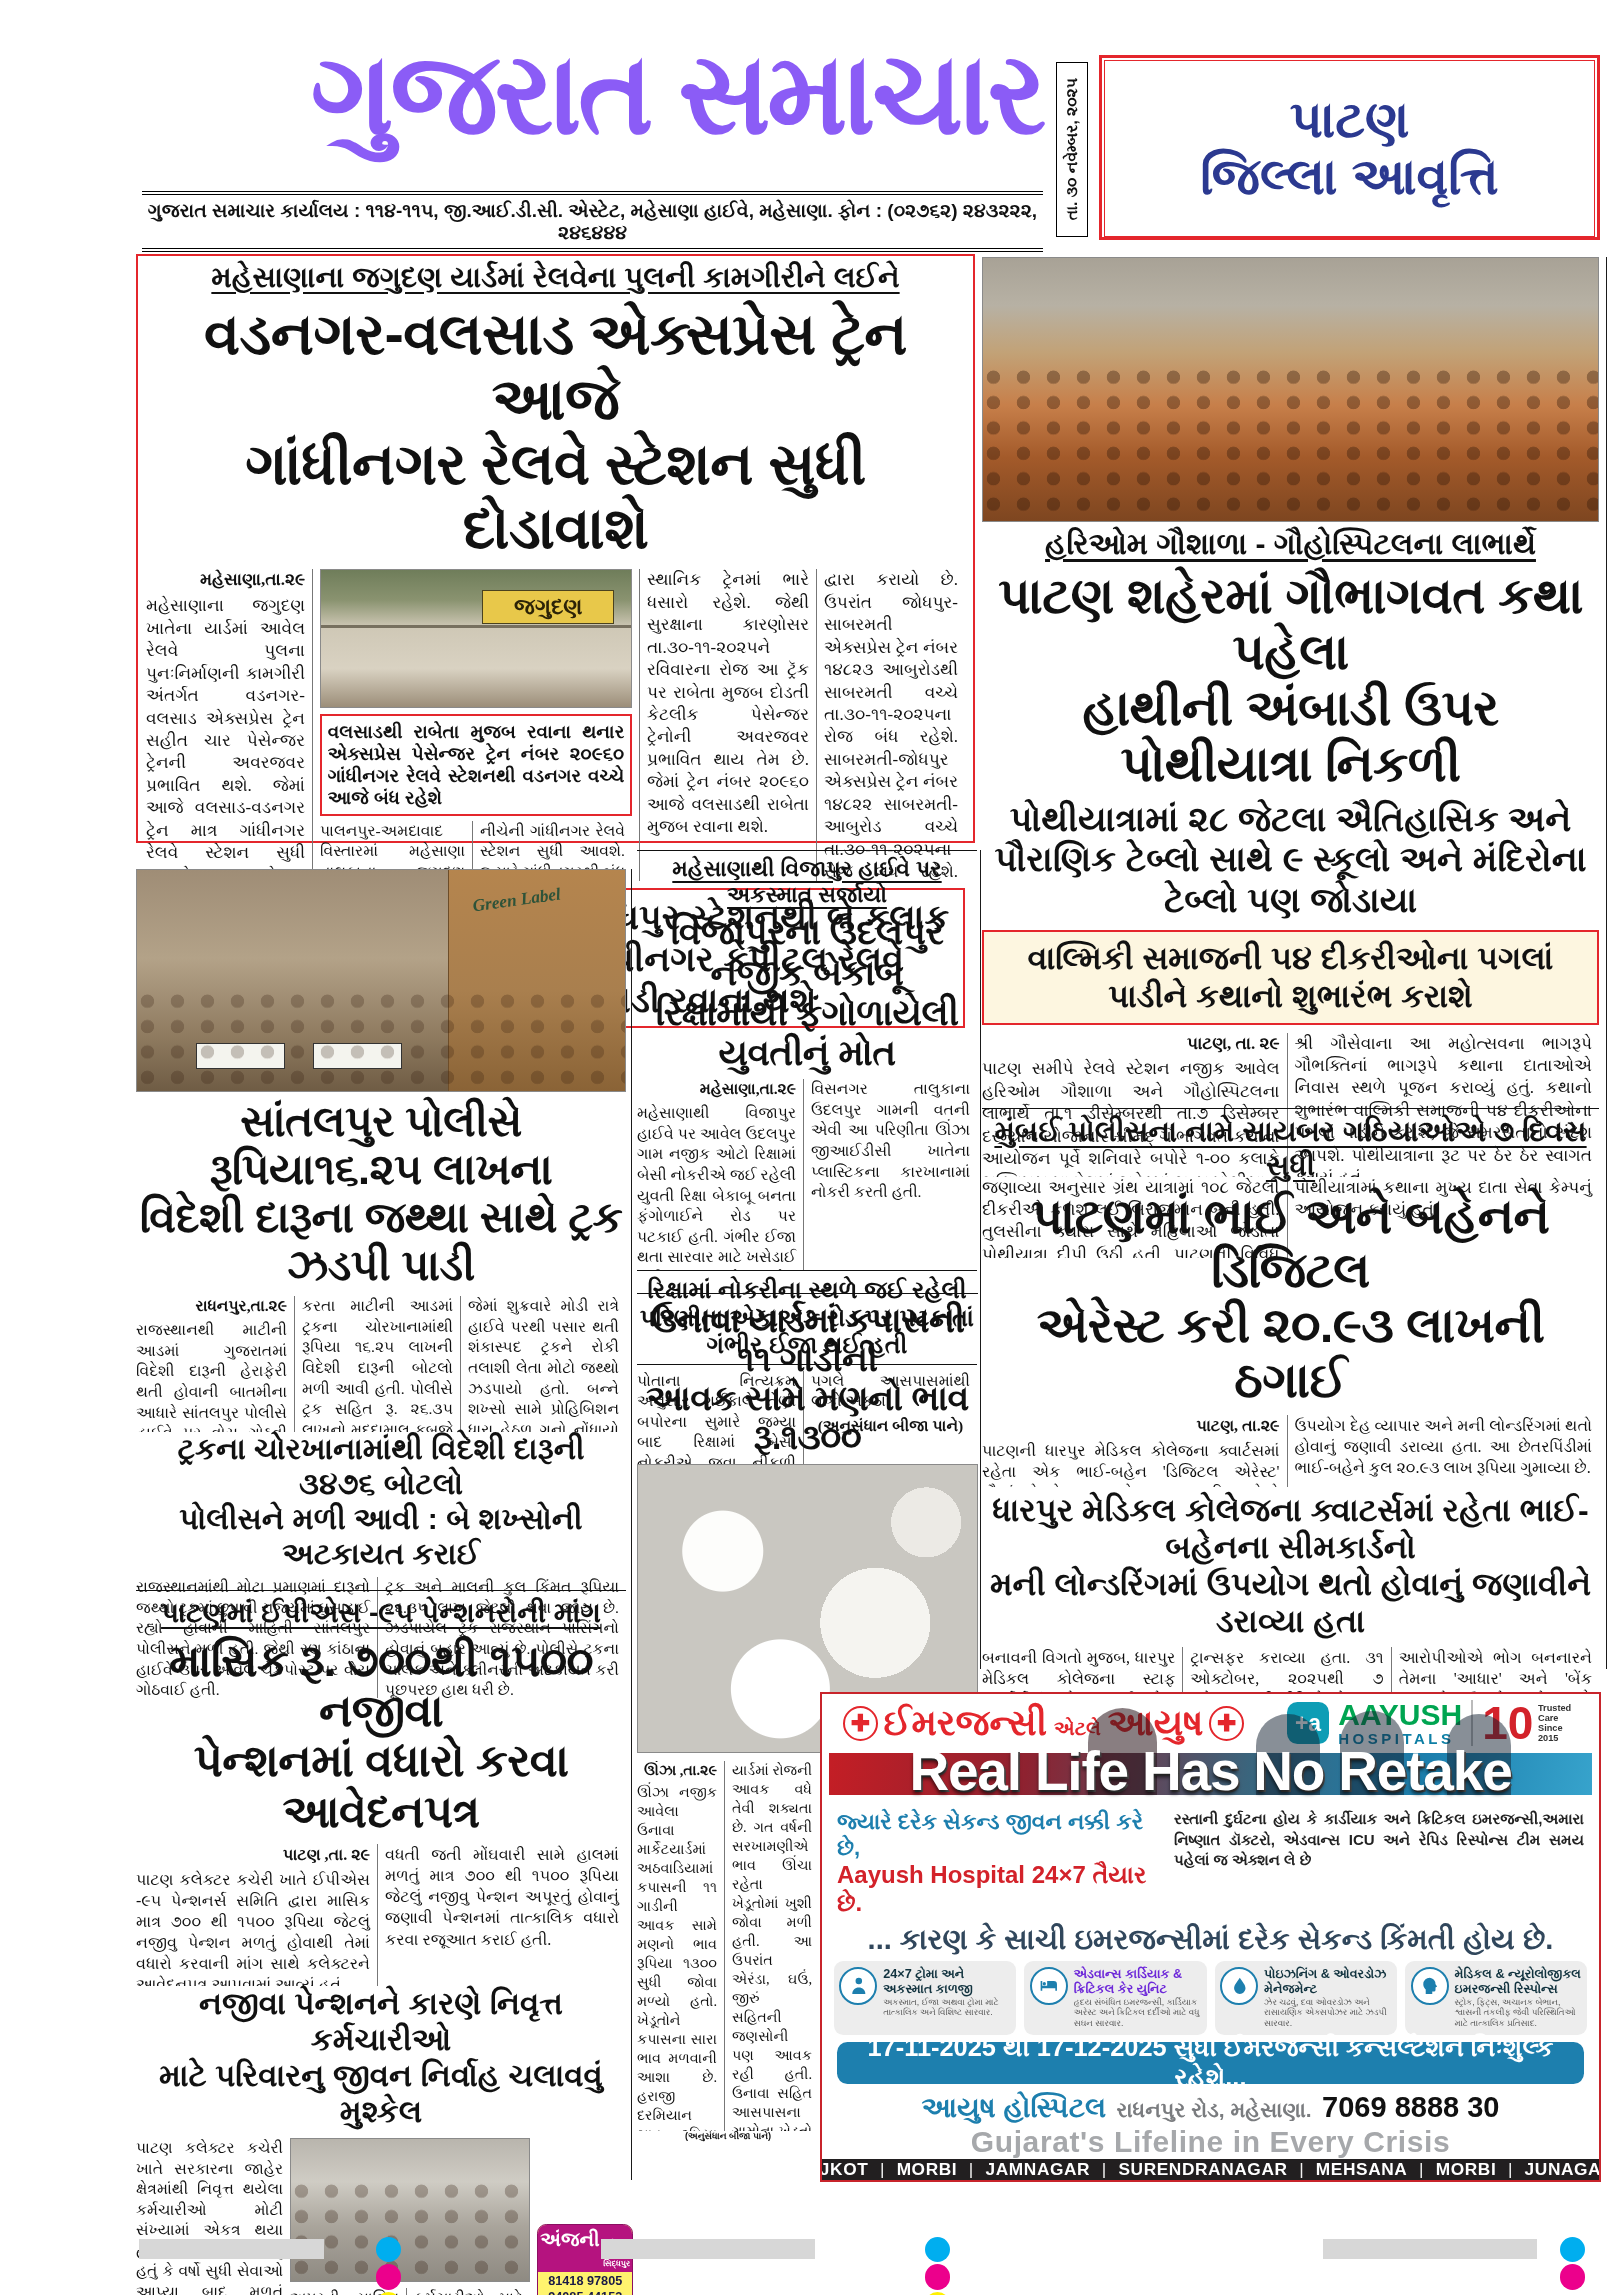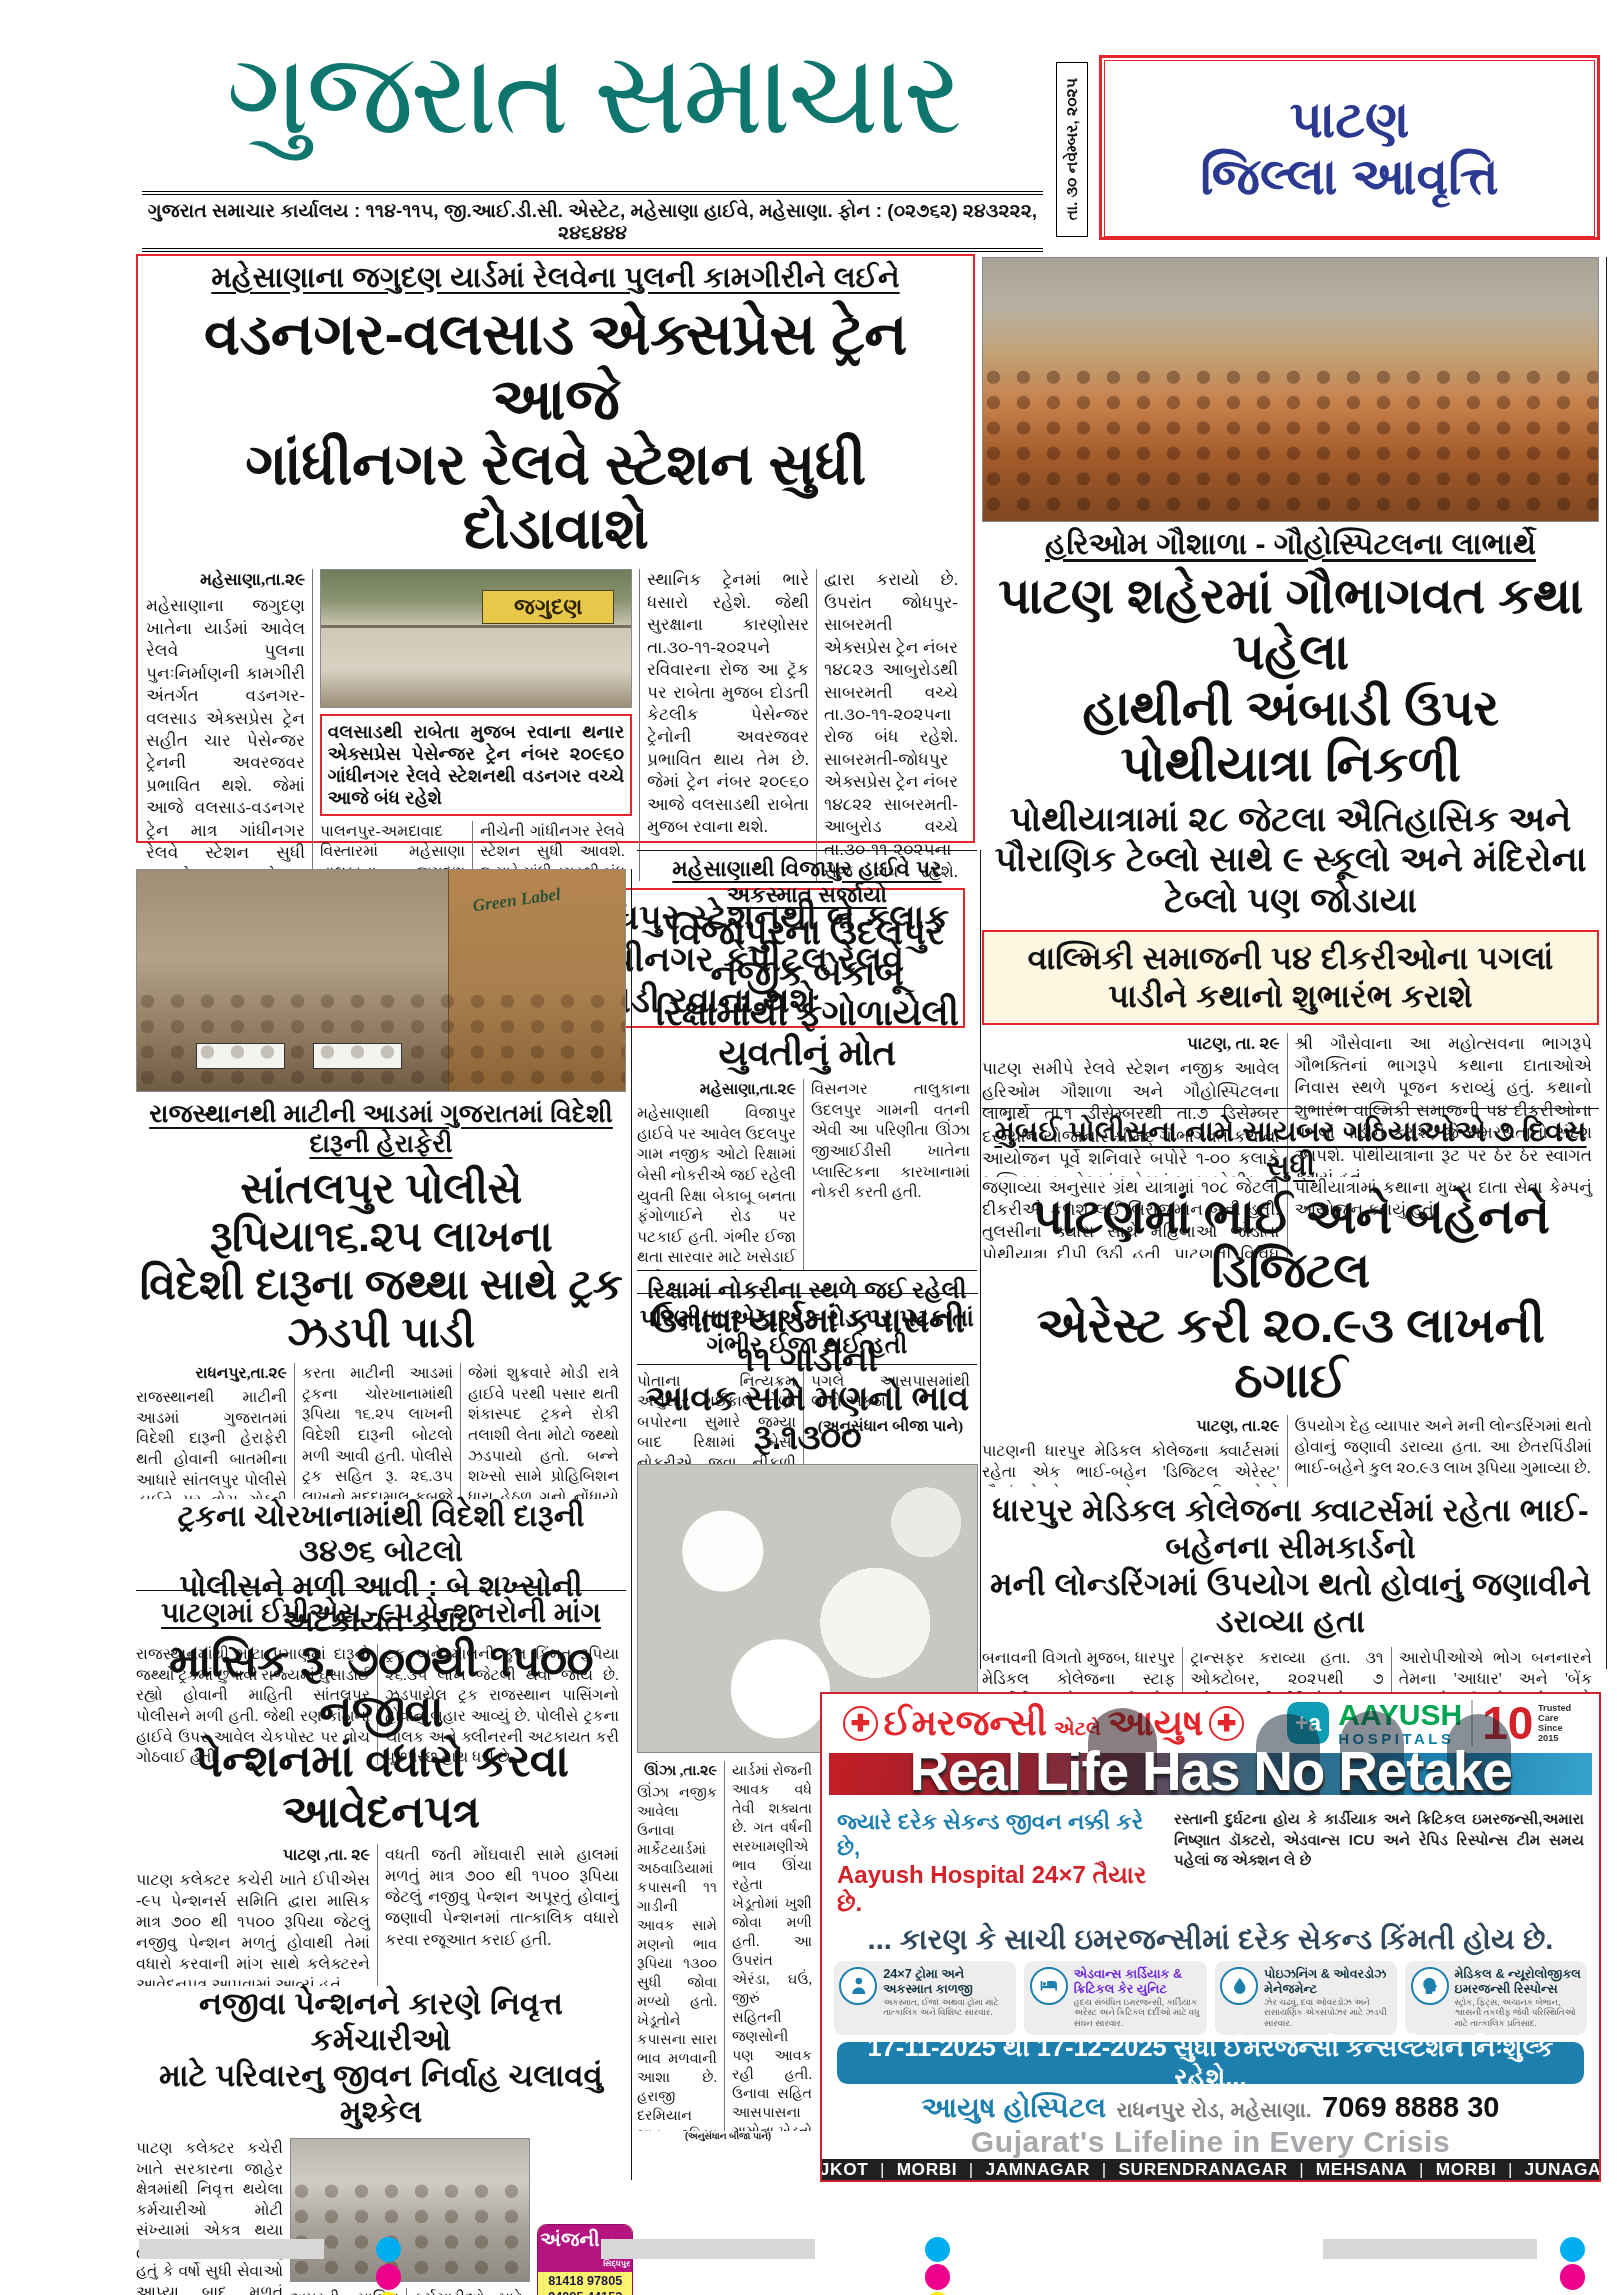--- a/index.html
+++ b/index.html
@@ -14,21 +14,21 @@
   .tcol:first-child{border-left:none;padding-left:0}
   .dl{font-weight:bold;text-align:right;margin-bottom:3.5px}
   .cont{font-weight:bold;text-align:right;padding-right:17.3px}
   .photo{position:relative;overflow:hidden;border:0.6px solid #8a8a8a;box-sizing:border-box}
   .heads{position:absolute;left:0;right:0;bottom:0;opacity:.45;
          background-image:radial-gradient(circle 7px at 10.4px 9.2px, rgba(45,22,8,.8) 0 6.4px, transparent 7px);
          background-size:30px 25.4px}
   .vline{border-left:1.2px solid #1a1a1a;width:0}
   .redbox{border:2.3px solid #e4262c;box-sizing:border-box}
   
-  .masthead{font-weight:normal;color:#0f766e;text-align:center;line-height:.95;letter-spacing:-3.5px}
+  .masthead{font-weight:bold;color:#8b5cf6;text-align:right;line-height:.95;letter-spacing:-3.5px}
   .addr{border-top:4px double #000;border-bottom:4px double #000;font-weight:bold;text-align:center;padding:4.6px 0}
   .datestrip{border:1.7px solid #000;display:flex;align-items:center;justify-content:center}
   .datestrip span{writing-mode:vertical-rl;transform:rotate(180deg);font-weight:bold;font-size:15.6px;white-space:nowrap}
   .edition{border:3.5px solid #e4262c;padding:2px;box-sizing:border-box;background:#fff}
   .edition .in{border:1.7px solid #e4262c;height:100%;display:flex;flex-direction:column;align-items:center;justify-content:center;
                color:#2b3990;font-weight:bold;text-align:center}
   
   .anjani{border:1.7px solid #8c0f62;border-radius:9.2px;overflow:hidden;box-sizing:border-box;background:#fff46e;
           font-family:"Liberation Sans",sans-serif}
   .anj-hd{background:#b5137f;color:#fff;padding:3.5px 2.3px 2.3px;display:flex;gap:3.5px;align-items:baseline;justify-content:center}
@@ -148,21 +148,20 @@
   <div class="abs" style="left:136px;top:869px;width:490px">
     <div class="photo" style="height:223px;background:linear-gradient(180deg,#9f8d76 0%,#b3a288 40%,#8f7b60 75%,#6f5c44 100%)">
       <div class="abs" style="right:0;top:0;width:36%;height:100%;background:linear-gradient(180deg,#b5854e 0%,#a97f4e 55%,#8a6336 100%);border-left:1.7px solid #6d4d29">
         <div style="font-family:'Liberation Serif',serif;font-style:italic;color:#2e5339;font-size:17.3px;font-weight:bold;
                     transform:rotate(-8deg);margin:16px 0 0 23px">Green Label</div>
       </div>
       <div class="abs" style="left:12%;bottom:10%;width:87px;height:24px;background:#f4f4ee;border:1.7px solid #333"></div>
       <div class="abs" style="left:36%;bottom:10%;width:87px;height:24px;background:#f4f4ee;border:1.7px solid #333"></div>
       <div class="heads" style="top:55%;opacity:.3"></div>
     </div>
-    <div class="k" style="font-size:25.4px;margin-top:7px">રાજસ્થાનથી માટીની આડમાં ગુજરાતમાં વિદેશી દારૂની હેરાફેરી</div>
     <div class="hl" style="font-size:43px;margin-top:4.6px">સાંતલપુર પોલીસે રૂપિયા૧૬.૨૫ લાખના</div>
     <div class="hl" style="font-size:43px">વિદેશી દારૂના જથ્થા સાથે ટ્રક ઝડપી પાડી</div>
     <div style="display:flex;margin-top:7px;height:136px">
       <div class="tcol body-t" style="font-size:15.6px">
         <div class="dl">રાધનપુર,તા.૨૯</div>
         <div>રાજસ્થાનથી માટીની આડમાં ગુજરાતમાં વિદેશી દારૂની હેરાફેરી થતી હોવાની બાતમીના આધારે સાંતલપુર પોલીસે હાઈવે પર વોચ ગોઠવી નાકાબંધી કરી આવતા ટ્રકને અટકાવી તપાસ હાથ ધરી હતી.</div>
       </div>
       <div class="tcol body-t" style="font-size:15.6px">કરતા માટીની આડમાં ટ્રકના ચોરખાનામાંથી રૂપિયા ૧૬.૨૫ લાખની વિદેશી દારૂની બોટલો મળી આવી હતી. પોલીસે ટ્રક સહિત રૂ. ૨૬.૩૫ લાખનો મુદ્દામાલ કબજે કર્યો હતો.</div>
       <div class="tcol body-t" style="font-size:15.6px">જેમાં શુક્રવારે મોડી રાત્રે હાઈવે પરથી પસાર થતી શંકાસ્પદ ટ્રકને રોકી તલાશી લેતા મોટો જથ્થો ઝડપાયો હતો. બન્ને શખ્સો સામે પ્રોહિબિશન ધારા હેઠળ ગુનો નોંધાયો છે.</div>
     </div>

